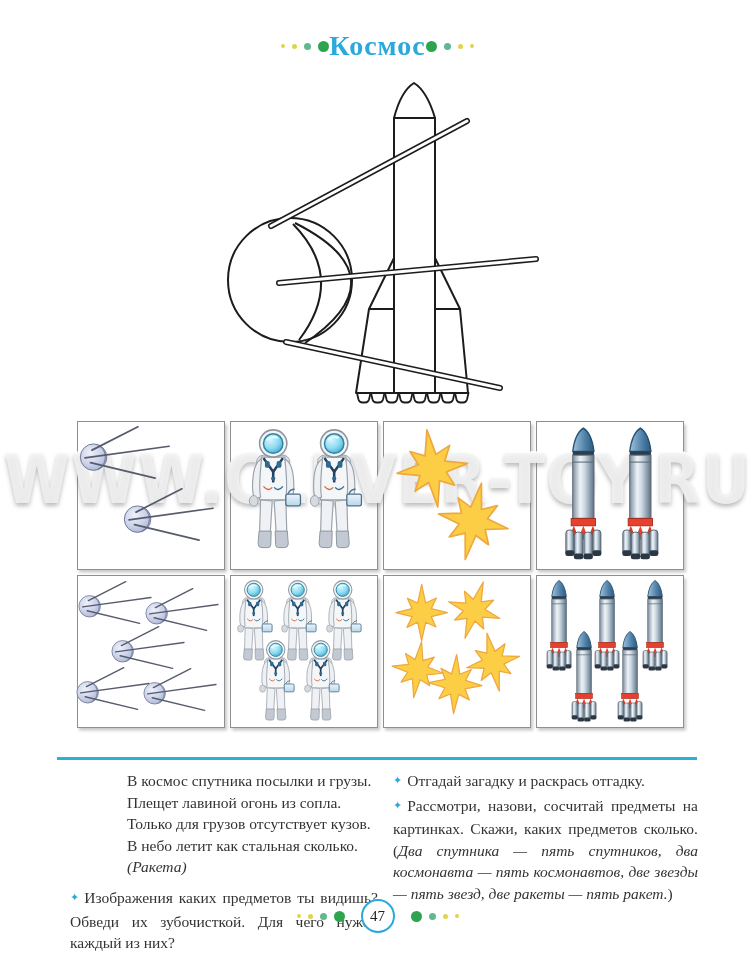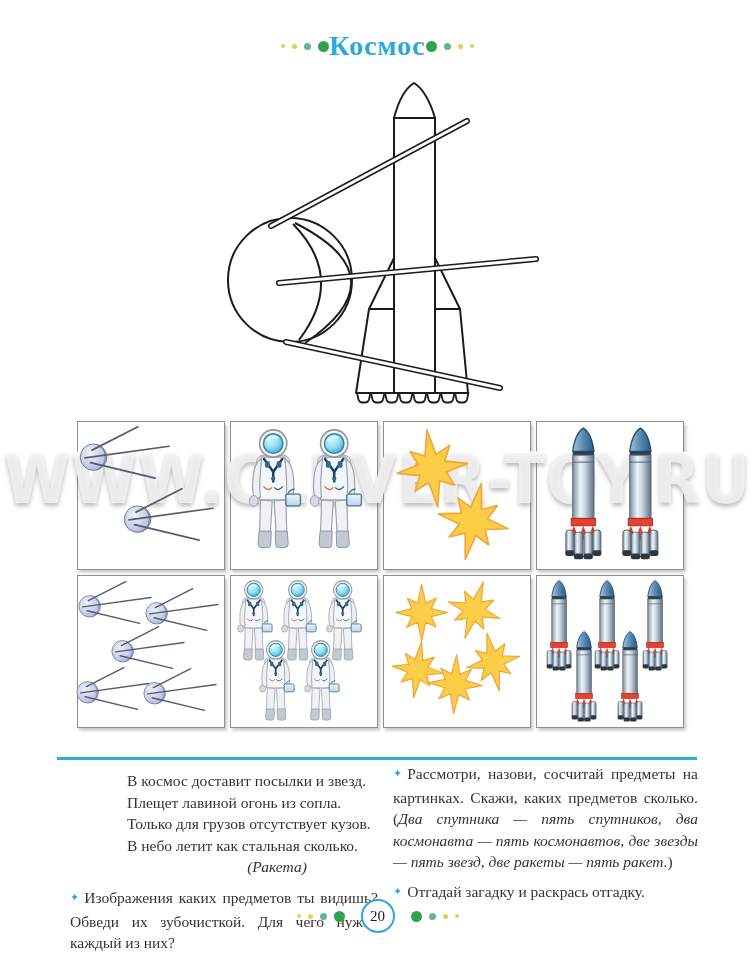--- a/index.html
+++ b/index.html
@@ -40,21 +40,21 @@
 
   
   .rule{position:absolute;top:757px;left:57px;width:640px;height:3px;
         background:var(--rule-cyan,#2ab2d4);}
   .cols{position:absolute;top:762px;left:70px;width:628px;
         display:flex;gap:15px;font-size:15.5px;line-height:21.6px;}
   .col-left{width:308px;}
   .col-right{width:305px;}
   .verse{margin:8px 0 0 57px;}
   .verse div{white-space:nowrap;}
-  .answer{width:300px;text-align:center;font-style:italic;}
+  .answer{width:300px;text-align:left;font-style:italic;}
   .task{text-align:justify;margin-top:9px;}
   .task.first{margin-top:8px;}
   .task.second{margin-top:1px;}
   .bullet{color:var(--title-blue,#3fb6dc);font-size:11px;margin-right:5px;
           position:relative;top:-2px;font-family:"DejaVu Sans",sans-serif;}
   .it{font-style:italic;}
 
   
   .footer{position:absolute;top:899px;left:0;width:100%;
           display:flex;align-items:center;justify-content:center;gap:16px;}
@@ -629,49 +629,49 @@
         </svg>
       </div>
     </div>
 </div>
 
 <div class="rule"></div>
 
 <div class="cols">
   <div class="col-left">
     <div class="verse">
-      <div>В космос доставит посылки и звезд.</div>
+      <div>В космос спутника посылки и грузы.</div>
       <div>Плещет лавиной огонь из сопла.</div>
       <div>Только для грузов отсутствует кузов.</div>
       <div>В небо летит как стальная сколько.</div>
       <div class="answer">(Ракета)</div>
     </div>
     <div class="task">
       <span class="bullet">✦</span><span>Изображения каких предметов ты видишь? Обведи их зубочисткой. Для чего нужен каждый из них?</span>
     </div>
   </div>
   <div class="col-right">
+    <div class="task first">
+      <span class="bullet">✦</span><span>Отгадай загадку и раскрась отгадку.</span>
+    </div>
     <div class="task second">
       <span class="bullet">✦</span><span>Рассмотри, назови, сосчитай предметы на картинках. Скажи, каких предметов сколько. (</span><span class="it">Два спутника — пять спутников, два космонавта — пять космонавтов, две звезды — пять звезд, две ракеты — пять ракет.</span><span>)</span>
-    </div>
-    <div class="task first">
-      <span class="bullet">✦</span><span>Отгадай загадку и раскрась отгадку.</span>
     </div>
   </div>
 </div>
 
 <div class="footer">
   <span class="dots">
     <span class="dot d1"></span>
     <span class="dot d2"></span>
     <span class="dot d3"></span>
     <span class="dot d4"></span>
   </span>
   <span class="page-circle">
-    <span>20</span>
+    <span>47</span>
   </span>
   <span class="dots">
     <span class="dot d4"></span>
     <span class="dot d3"></span>
     <span class="dot d2"></span>
     <span class="dot d1"></span>
   </span>
 </div>
 
 </body></html>

